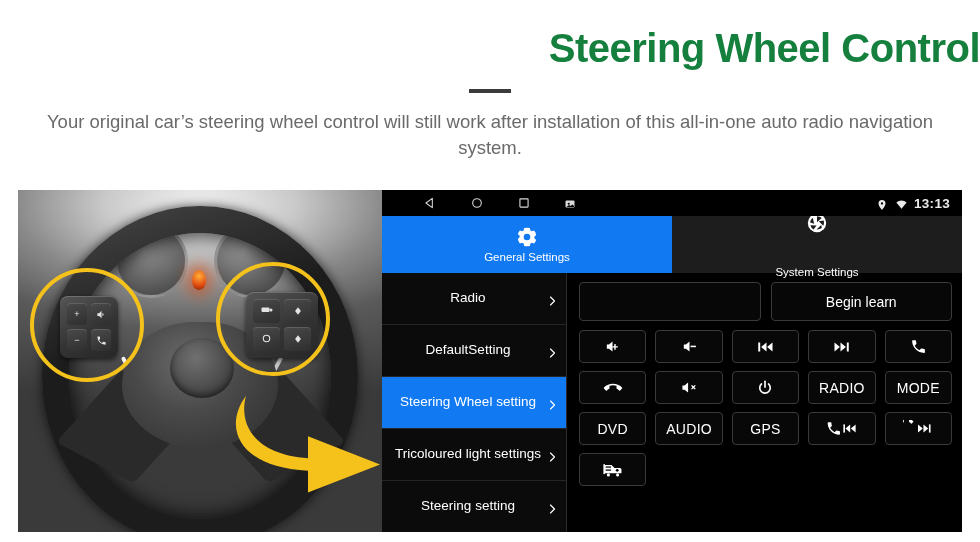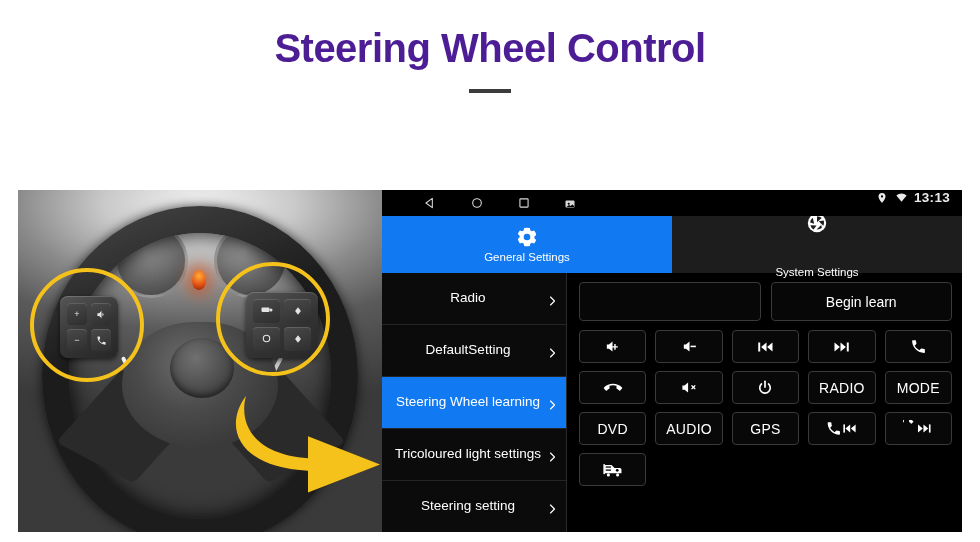--- a/index.html
+++ b/index.html
@@ -10,23 +10,24 @@
     overflow: hidden;
   }
 
   .page { position: relative; width: 980px; height: 542px; background:#fff; }
 
   
   .header { text-align: center; padding-top: 26px; }
   .page-title {
     font-size: 40px;
     font-weight: 700;
-    color: #4c1d95;
+    color: #15803d;
     letter-spacing: -0.5px;
     line-height: 1.1;
+    text-align: right;
   }
   .title-rule {
     width: 42px; height: 4px; background: #3b3b3b;
     margin: 19px auto 0;
   }
   .subtitle {
     margin: 16px auto 0;
     max-width: 916px;
     font-size: 18.5px;
     line-height: 1.42;
@@ -154,21 +155,21 @@
   .statusbar {
     height: 26px; flex: 0 0 26px;
     background:#000; color:#cfcfcf;
     display:flex; align-items:center;
     position:relative;
   }
   .nav-icons { display:flex; align-items:center; gap:33px; padding-left:41px; }
   .nav-ico { width:14px; height:14px; display:block; }
   .status-right {
     position:absolute; right:12px; top:0; height:26px;
-    display:flex; gap:7px;
+    display:flex; align-items:center; gap:7px;
   }
   .status-ico { width:12px; height:12px; display:block; }
   .clock { font-size:13.5px; font-weight:700; color:#eaeaea; letter-spacing:.3px; }
 
   
   .tabs { display:flex; height:57px; flex:0 0 57px; }
   .tab {
     flex: 1 1 50%;
     display:flex; flex-direction:column; align-items:center; justify-content:center;
     gap:3px; cursor:pointer;
@@ -238,20 +239,21 @@
   .fn-btn svg { display:block; }
 </style>
 </head>
 <body>
 
 <div class="page">
 
   <div class="header">
     <h1 class="page-title">Steering Wheel Control</h1>
     <div class="title-rule"></div>
+    <p class="subtitle">Your original car’s steering wheel control will still work after installation of this all-in-one auto radio navigation system.</p>
   </div>
 
   <div class="media">
 
     <div class="photo">
       <div class="ph-bg"></div>
       <div class="dial d1"></div>
       <div class="dial d2"></div>
       <div class="warn-light"></div>
 
@@ -393,21 +395,21 @@
           </div>
           <div class="side-item">
             <span class="side-label">DefaultSetting</span>
             <span class="chev">
               <svg viewBox="0 0 24 24" width="12" height="12" fill="none" stroke="#ffffff" stroke-width="2.3" stroke-linecap="round" stroke-linejoin="round">
                   <path d="M9 4l8 8-8 8"></path>
                 </svg>
             </span>
           </div>
           <div class="side-item selected" style="background: rgb(17, 121, 242);">
-            <span class="side-label">Steering Wheel learning</span>
+            <span class="side-label">Steering Wheel setting</span>
             <span class="chev">
               <svg viewBox="0 0 24 24" width="12" height="12" fill="none" stroke="#ffffff" stroke-width="2.3" stroke-linecap="round" stroke-linejoin="round">
                   <path d="M9 4l8 8-8 8"></path>
                 </svg>
             </span>
           </div>
           <div class="side-item">
             <span class="side-label">Tricoloured light settings</span>
             <span class="chev">
               <svg viewBox="0 0 24 24" width="12" height="12" fill="none" stroke="#ffffff" stroke-width="2.3" stroke-linecap="round" stroke-linejoin="round">

